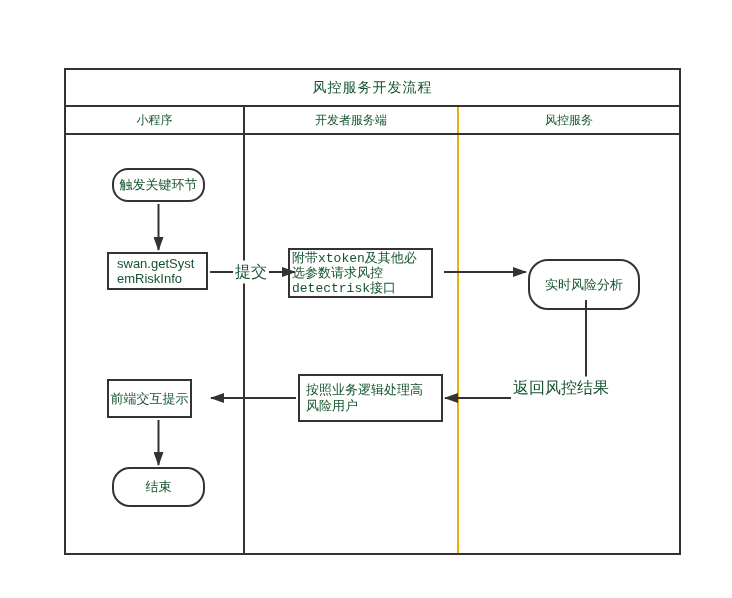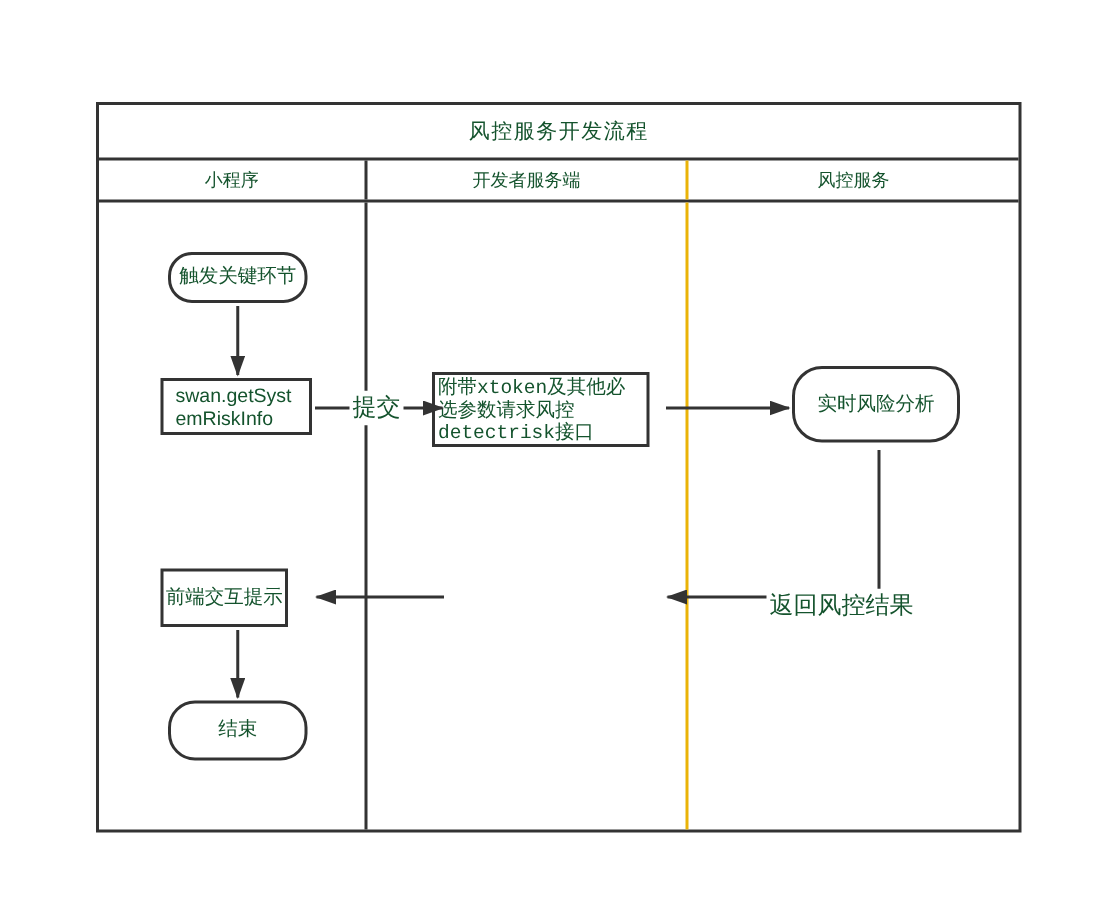--- a/index.html
+++ b/index.html
@@ -72,21 +72,21 @@
     z-index: 2;
   }
   .node.terminator { border-radius: 18px; }
   .node.start   { left: 112px; top: 168px; width: 93px;  height: 34px; border-radius: 16px; }
   .node.swan    { left: 107px; top: 252px; width: 101px; height: 38px;
                   font-family: "Liberation Sans", "DejaVu Sans", sans-serif;
                   word-break: break-all; padding: 0 8px; line-height: 15px; }
   .node.request { left: 288px; top: 248px; width: 145px; height: 50px;
                   font-family: "Liberation Mono", "DejaVu Sans Mono", monospace;
                   line-height: 15px; padding: 0 2px; }
-  .node.analysis{ left: 528px; top: 244px; width: 112px; height: 51px; border-radius: 20px; }
+  .node.analysis{ left: 528px; top: 259px; width: 112px; height: 51px; border-radius: 20px; }
   .node.handle  { left: 298px; top: 374px; width: 145px; height: 48px; padding: 0 6px; }
   .node.frontend{ left: 107px; top: 379px; width: 85px; height: 39px; }
   .node.end     { left: 112px; top: 467px; width: 93px;  height: 40px; }
   
   svg.arrows {
     position: absolute;
     left: 0; top: 0;
     width: 732px; height: 598px;
     z-index: 3;
     pointer-events: none;
@@ -100,21 +100,21 @@
   .edge-label {
     position: absolute;
     transform: translate(-50%, -50%);
     background: #ffffff;
     padding: 1px 2px;
     font-size: 16px;
     white-space: nowrap;
     z-index: 4;
   }
   .edge-label.submit { left: 251px; top: 272px; }
-  .edge-label.return { left: 561px; top: 404px; }
+  .edge-label.return { left: 561px; top: 388px; }
 </style>
 </head>
 <body>
 
 <div class="canvas">
 
   <div class="frame">
     <div class="title-row">风控服务开发流程</div>
     <div class="lane-header-row">
       <div class="lane-cell c1">小程序</div>
@@ -125,20 +125,21 @@
       <div class="lane-cell c1"></div>
       <div class="lane-cell c2"></div>
       <div class="lane-cell c3"></div>
     </div>
   </div>
 
   <div class="node terminator start">触发关键环节</div>
   <div class="node swan">swan.getSystemRiskInfo</div>
   <div class="node request">附带xtoken及其他必选参数请求风控detectrisk接口</div>
   <div class="node analysis">实时风险分析</div>
+  <div class="node handle">按照业务逻辑处理高风险用户</div>
   <div class="node frontend">前端交互提示</div>
   <div class="node terminator end">结束</div>
 
   <svg class="arrows" viewBox="0 0 732 598" xmlns="http://www.w3.org/2000/svg">
     <defs>
       <marker id="arrow" markerUnits="userSpaceOnUse" markerWidth="14" markerHeight="10" refX="13" refY="5" orient="auto">
         <path d="M0,0 L14,5 L0,10 Z" fill="#333333"></path>
       </marker>
     </defs>
     <line x1="158.5" y1="204" x2="158.5" y2="250" marker-end="url(#arrow)"></line>

